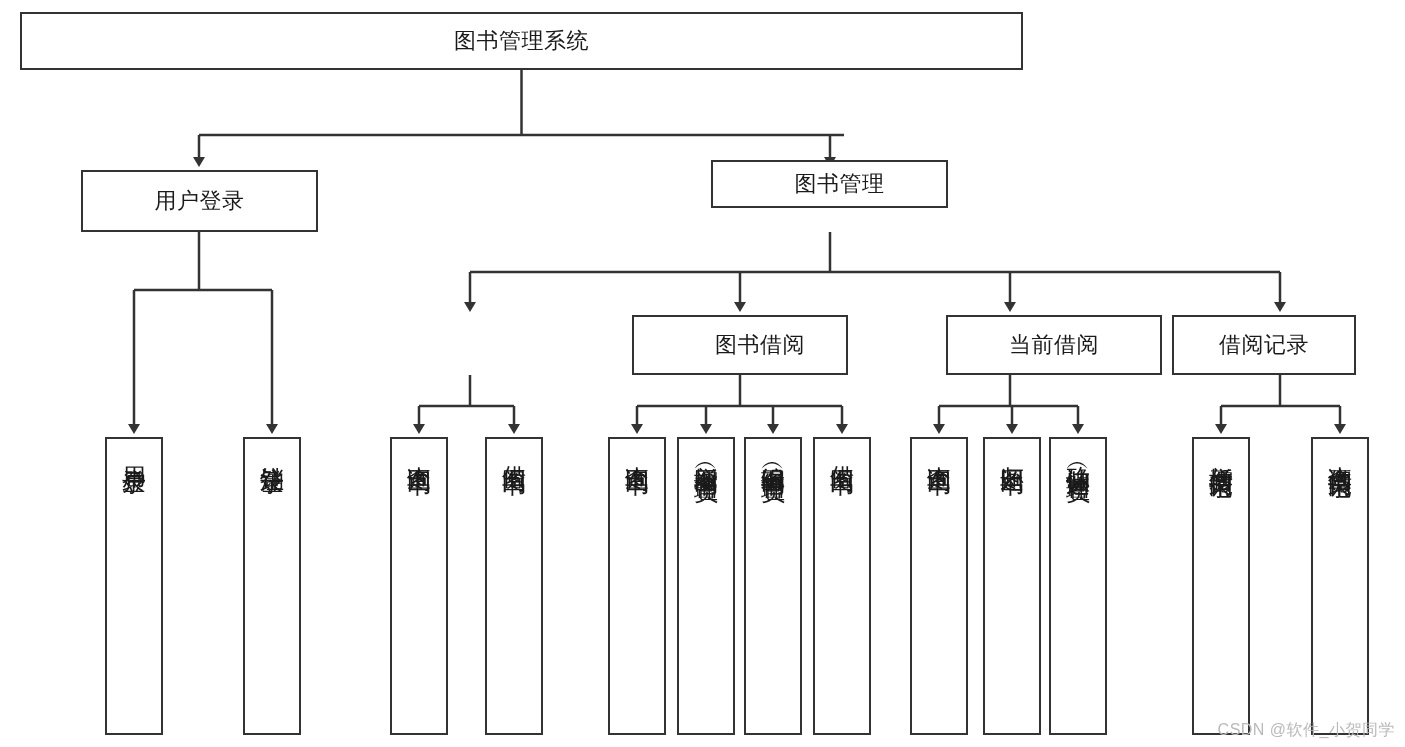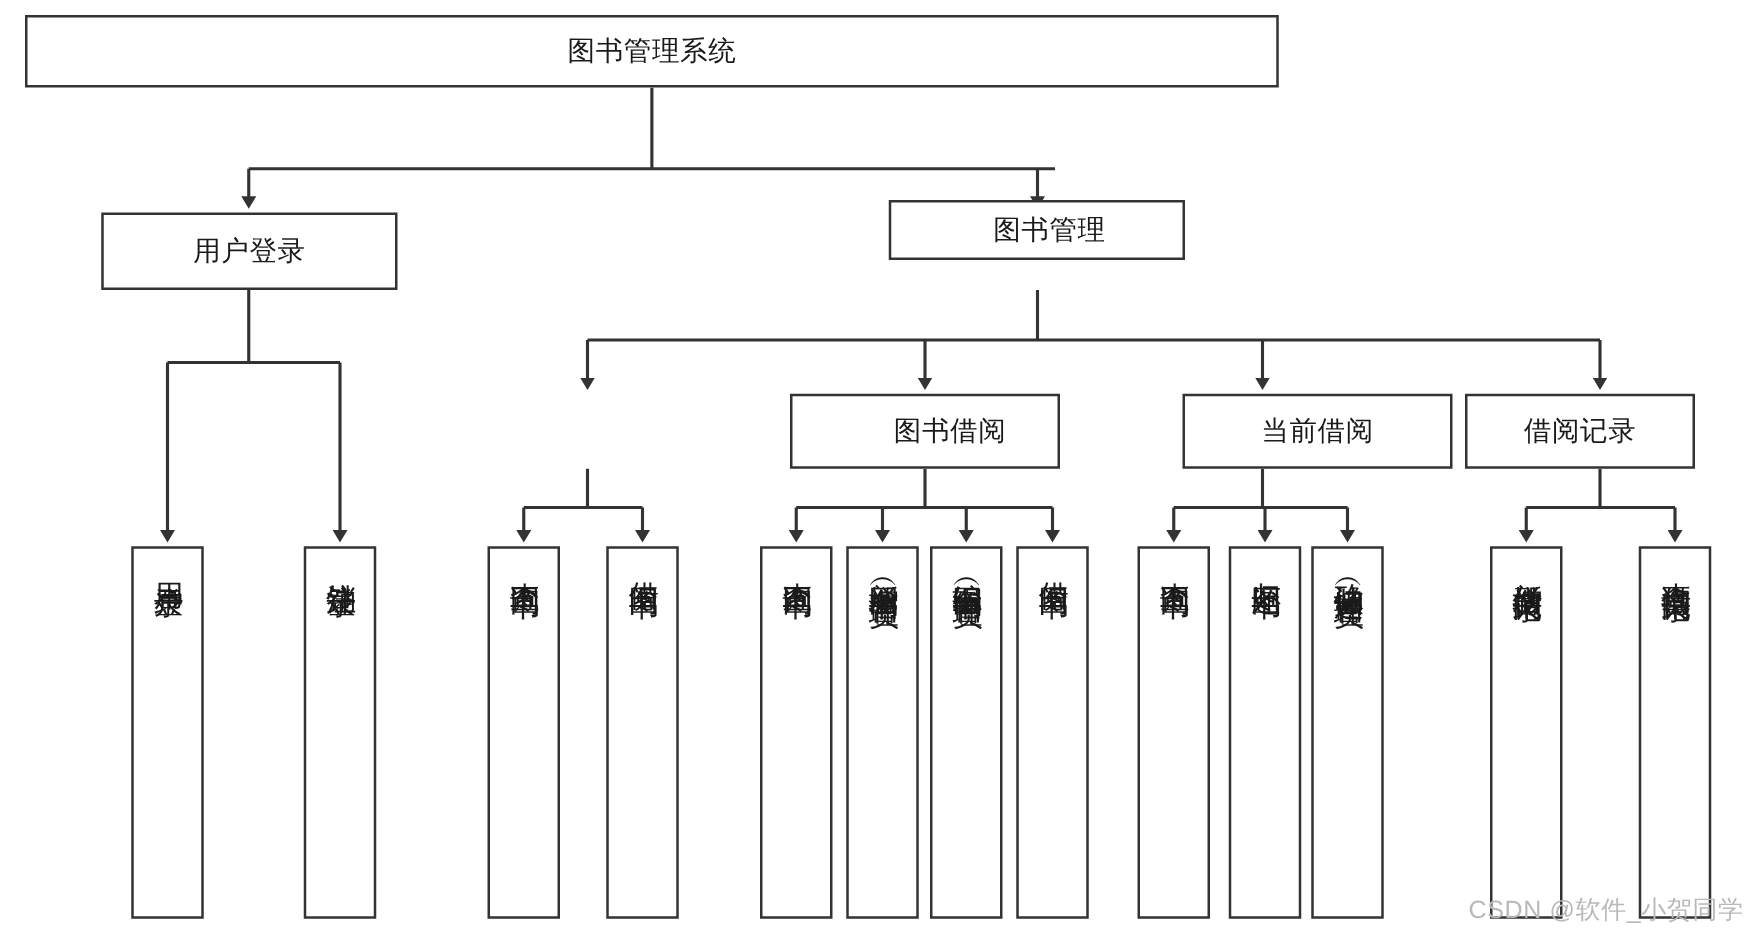--- a/index.html
+++ b/index.html
@@ -53,21 +53,21 @@
     text-orientation: upright;
     font-size: 24px;
     line-height: 1.0;
     letter-spacing: 2px;
     white-space: nowrap;
   }
   #watermark {
     position: absolute;
     right: 10px;
     bottom: 6px;
-    font-size: 20px;
+    font-size: 16px;
     color: #b9b9b9;
     white-space: nowrap;
     letter-spacing: 0.5px;
   }
 </style>
 </head>
 <body>
 
 <div id="canvas">
 

